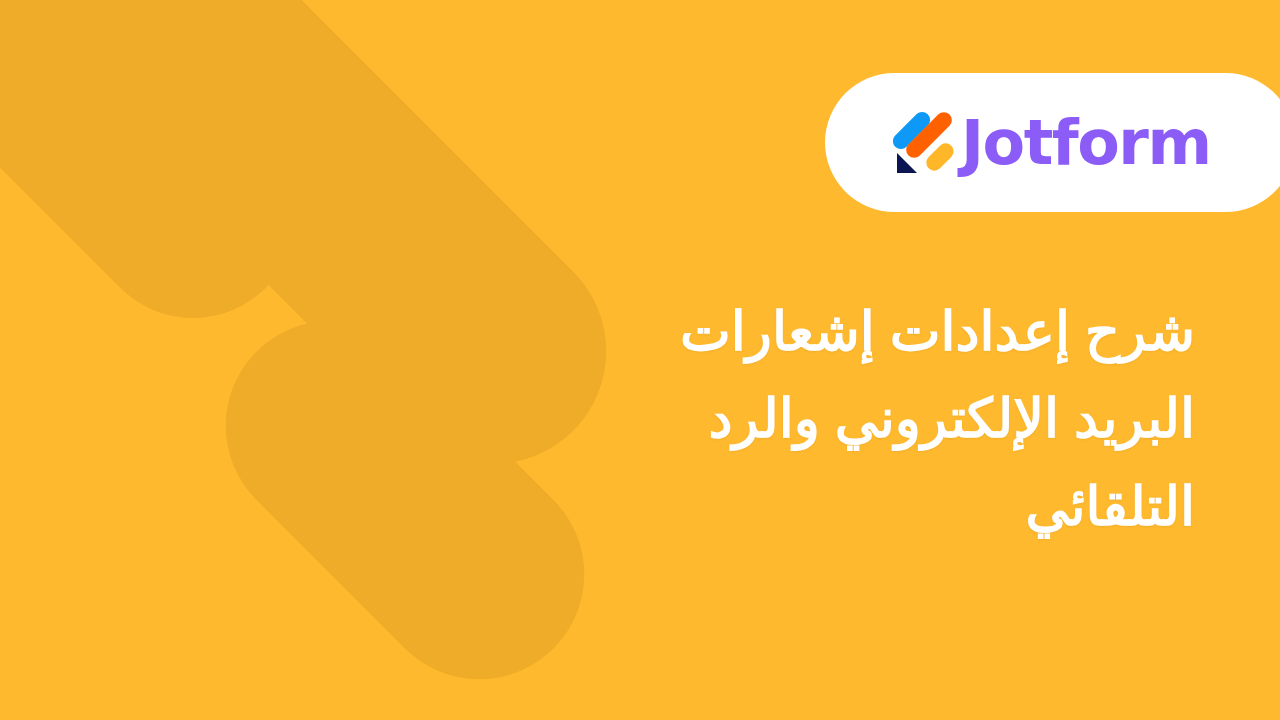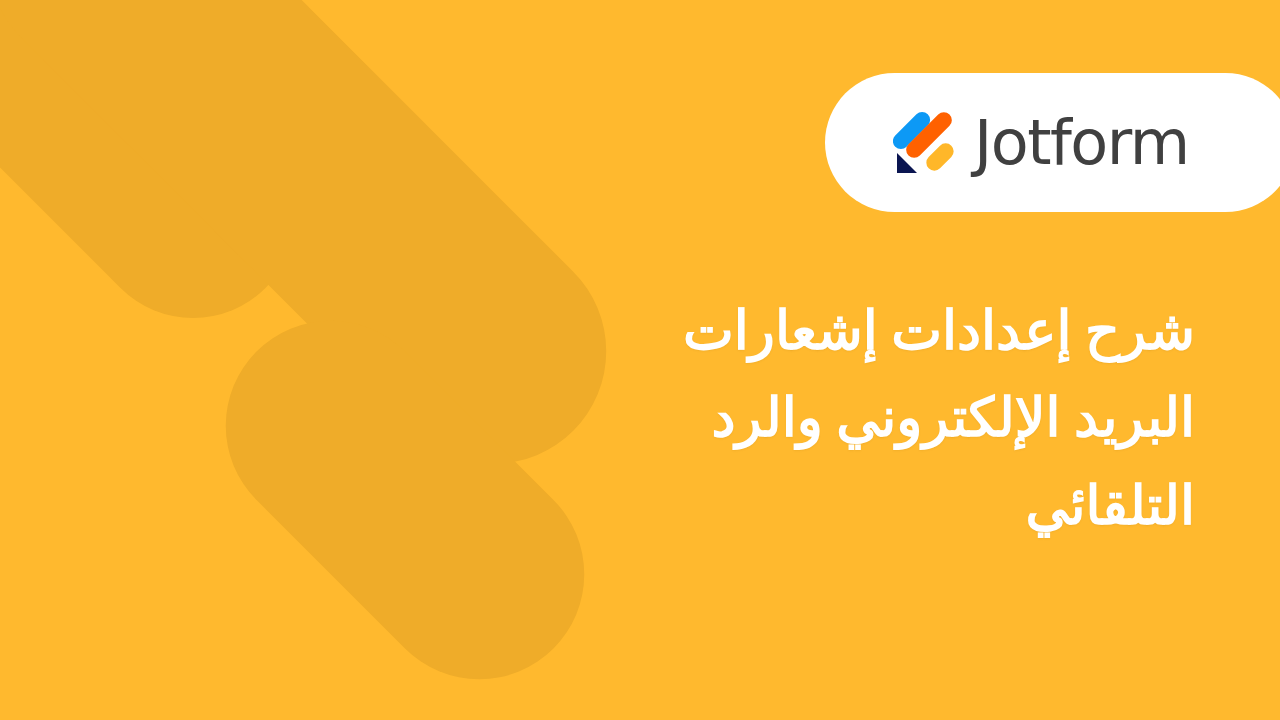--- a/index.html
+++ b/index.html
@@ -82,41 +82,41 @@
   
   #logo-mark {
     width: 64px;
     height: 68px;
     flex: 0 0 auto;
     display: block;
   }
 
   
   #logo-wordmark {
-    margin-left: 17px;
+    margin-left: 4px;
     font-family: "DejaVu Sans", "Liberation Sans", sans-serif;
-    font-weight: 400;
+    font-weight: 700;
     font-size: 62px;
     line-height: 1;
     letter-spacing: -1.5px;
-    color: #404040;
+    color: #8b5cf6;
     white-space: nowrap;
     user-select: none;
   }
 
   
   #headline {
     position: absolute;
     right: 85px;
     top: 288px;
     width: 600px;
     text-align: right;
     direction: rtl;
     color: #FFFFFF;
-    font-family: Liberation Serif, serif;
+    font-family: Liberation Sans, sans-serif;
     font-weight: 700;
     font-size: 54px;
     line-height: 1.62;
     text-shadow: 0 1px 2px rgba(150, 95, 0, 0.10);
     user-select: none;
   }
 </style>
 </head>
 <body>
 

